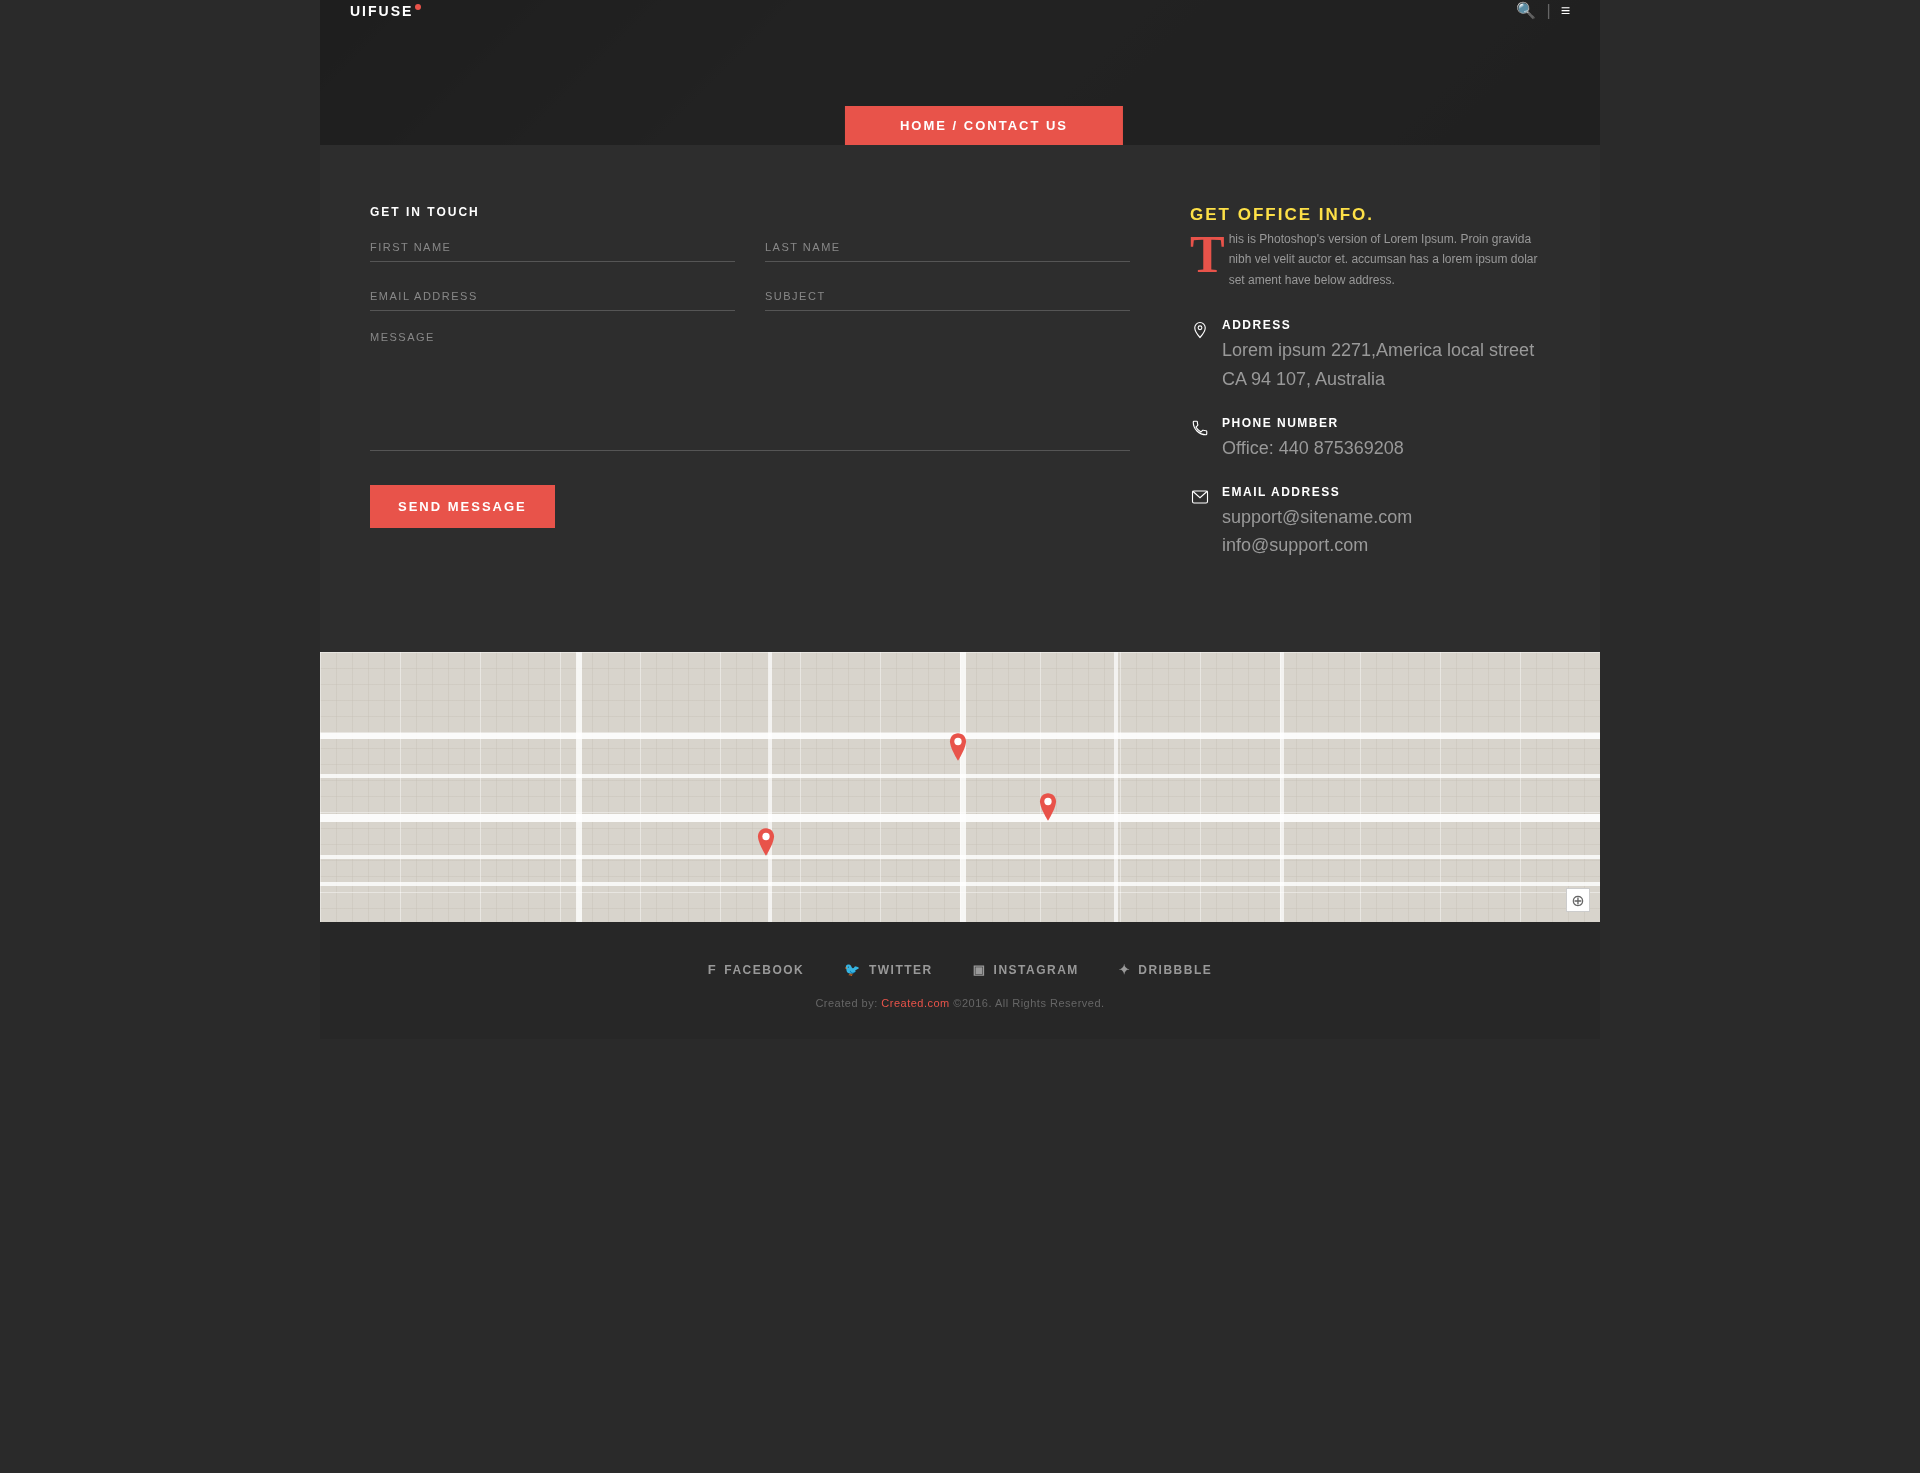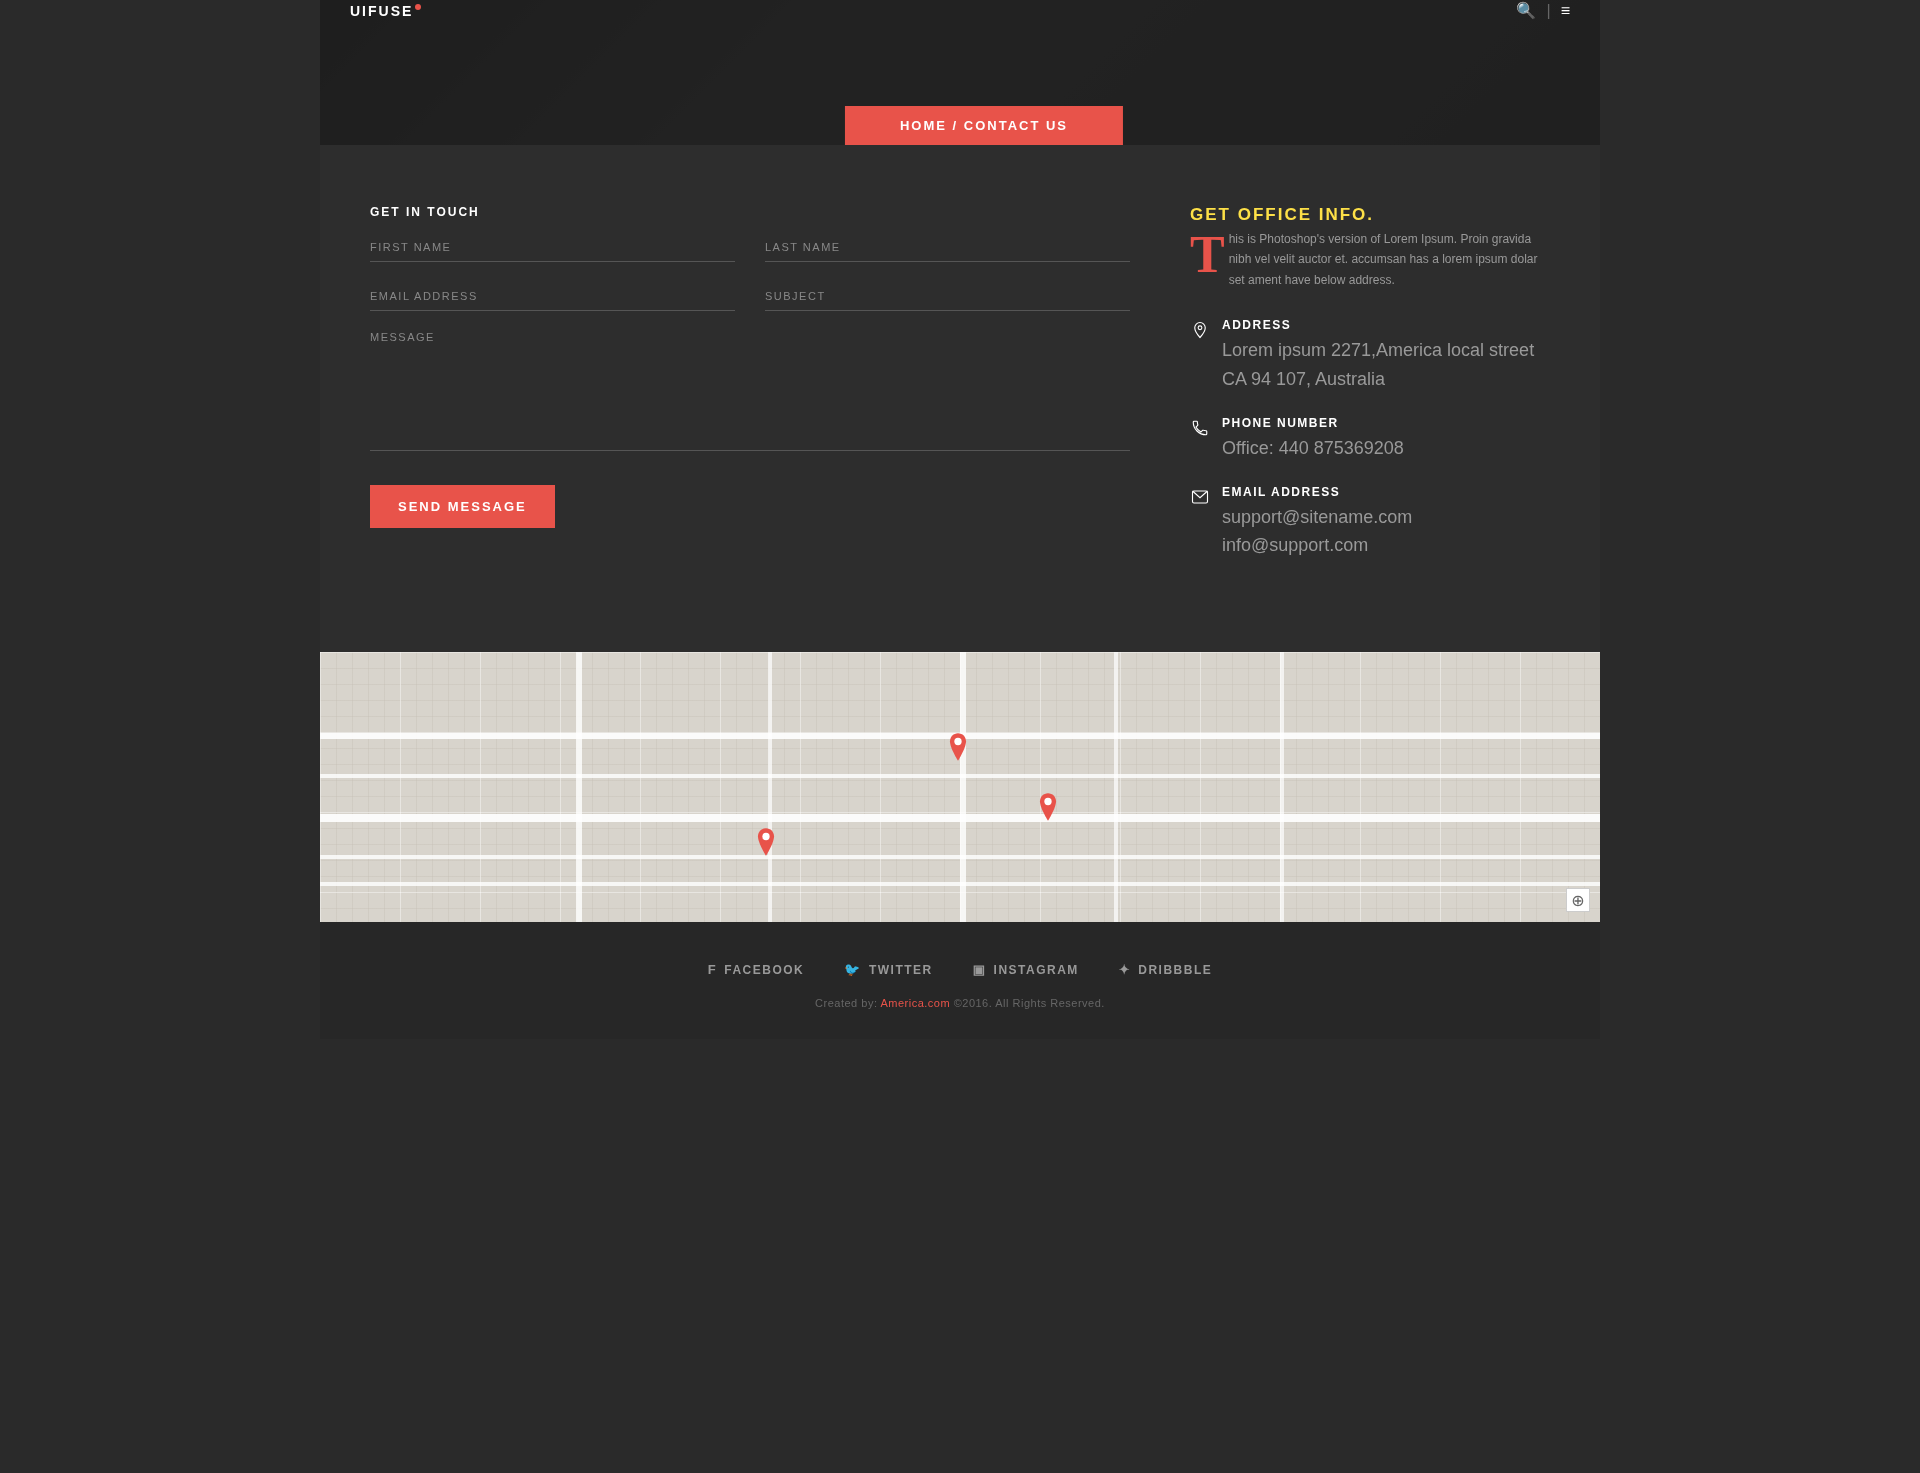--- a/index.html
+++ b/index.html
@@ -494,15 +494,15 @@
     <a class="social-link">
       <span class="social-icon">▣</span>
       <span>INSTAGRAM</span>
     </a>
     <a class="social-link">
       <span class="social-icon">✦</span>
       <span>DRIBBBLE</span>
     </a>
   </div>
   <div class="footer-copy">
-    <span>Created by: </span><a href="#">America.com</a><span> ©2016. All Rights Reserved.</span>
+    <span>Created by: </span><a href="#">Created.com</a><span> ©2016. All Rights Reserved.</span>
   </div>
 </div>
 
 </body></html>

